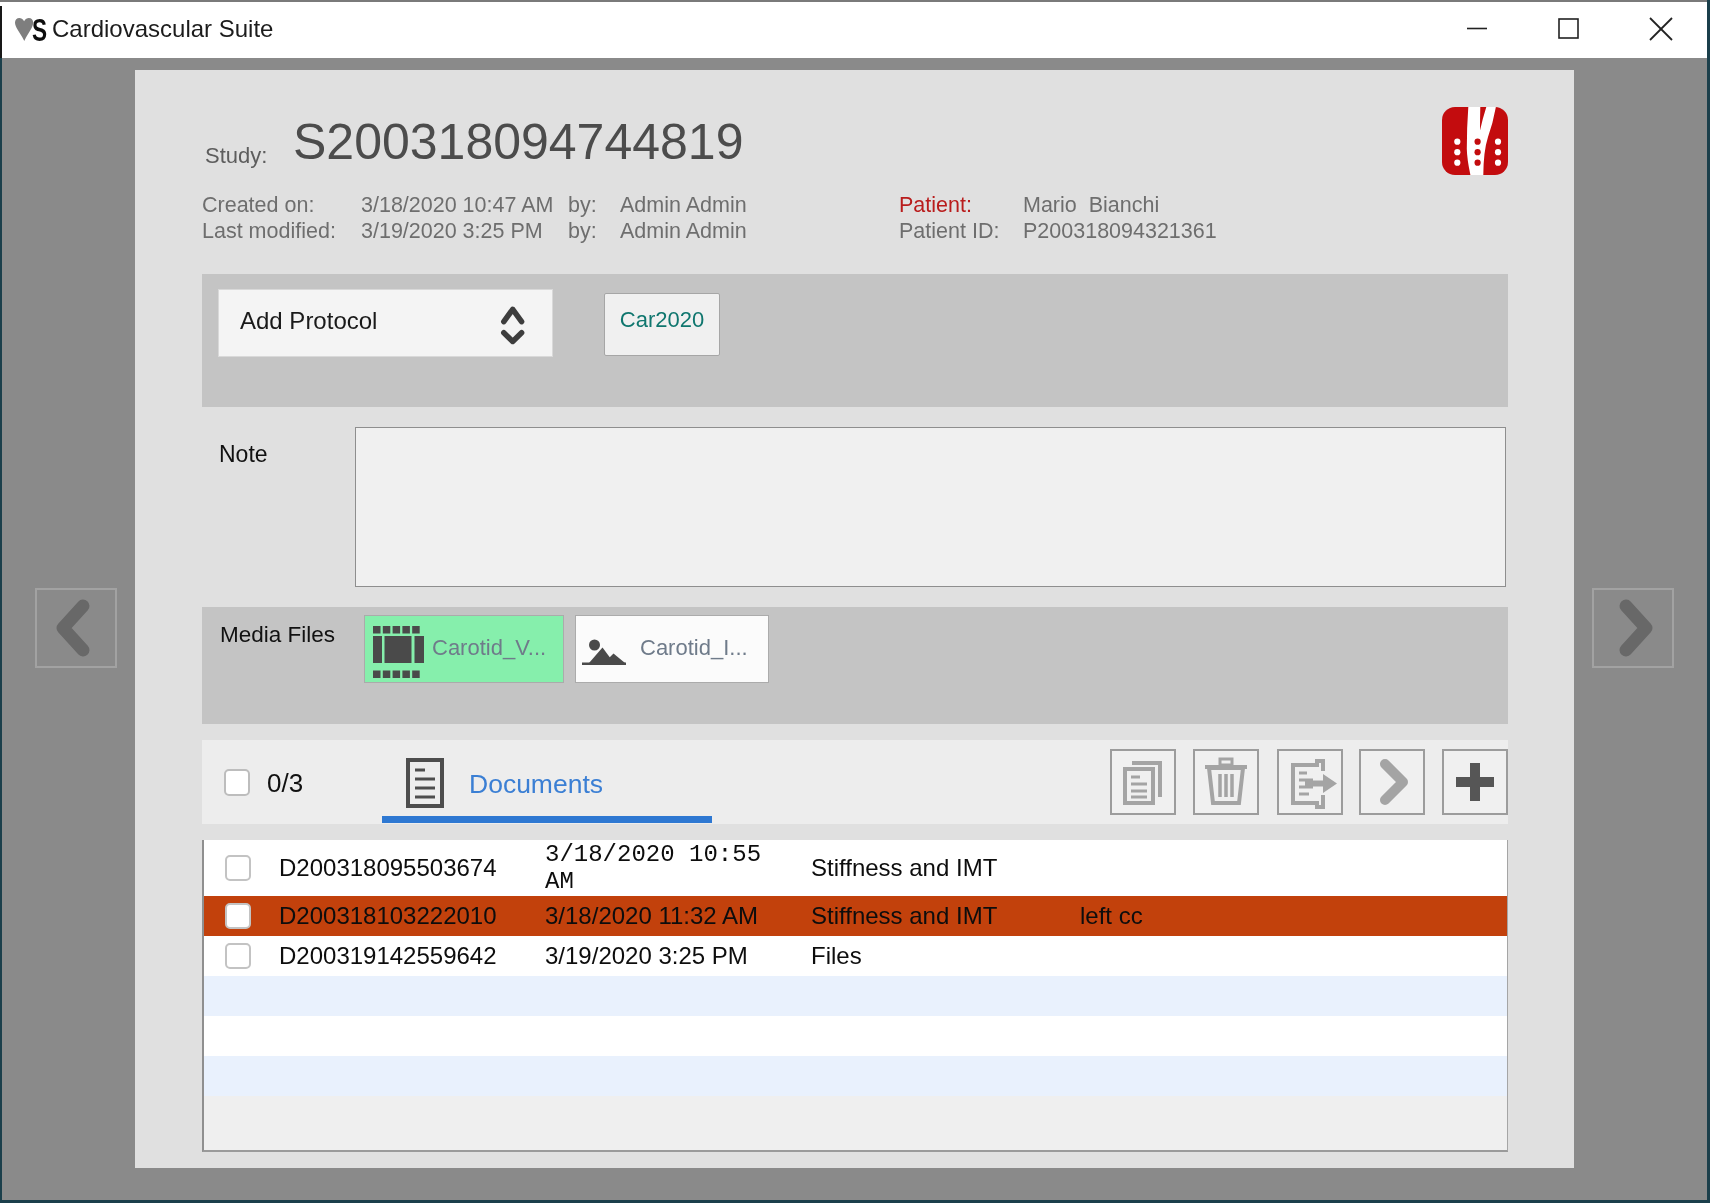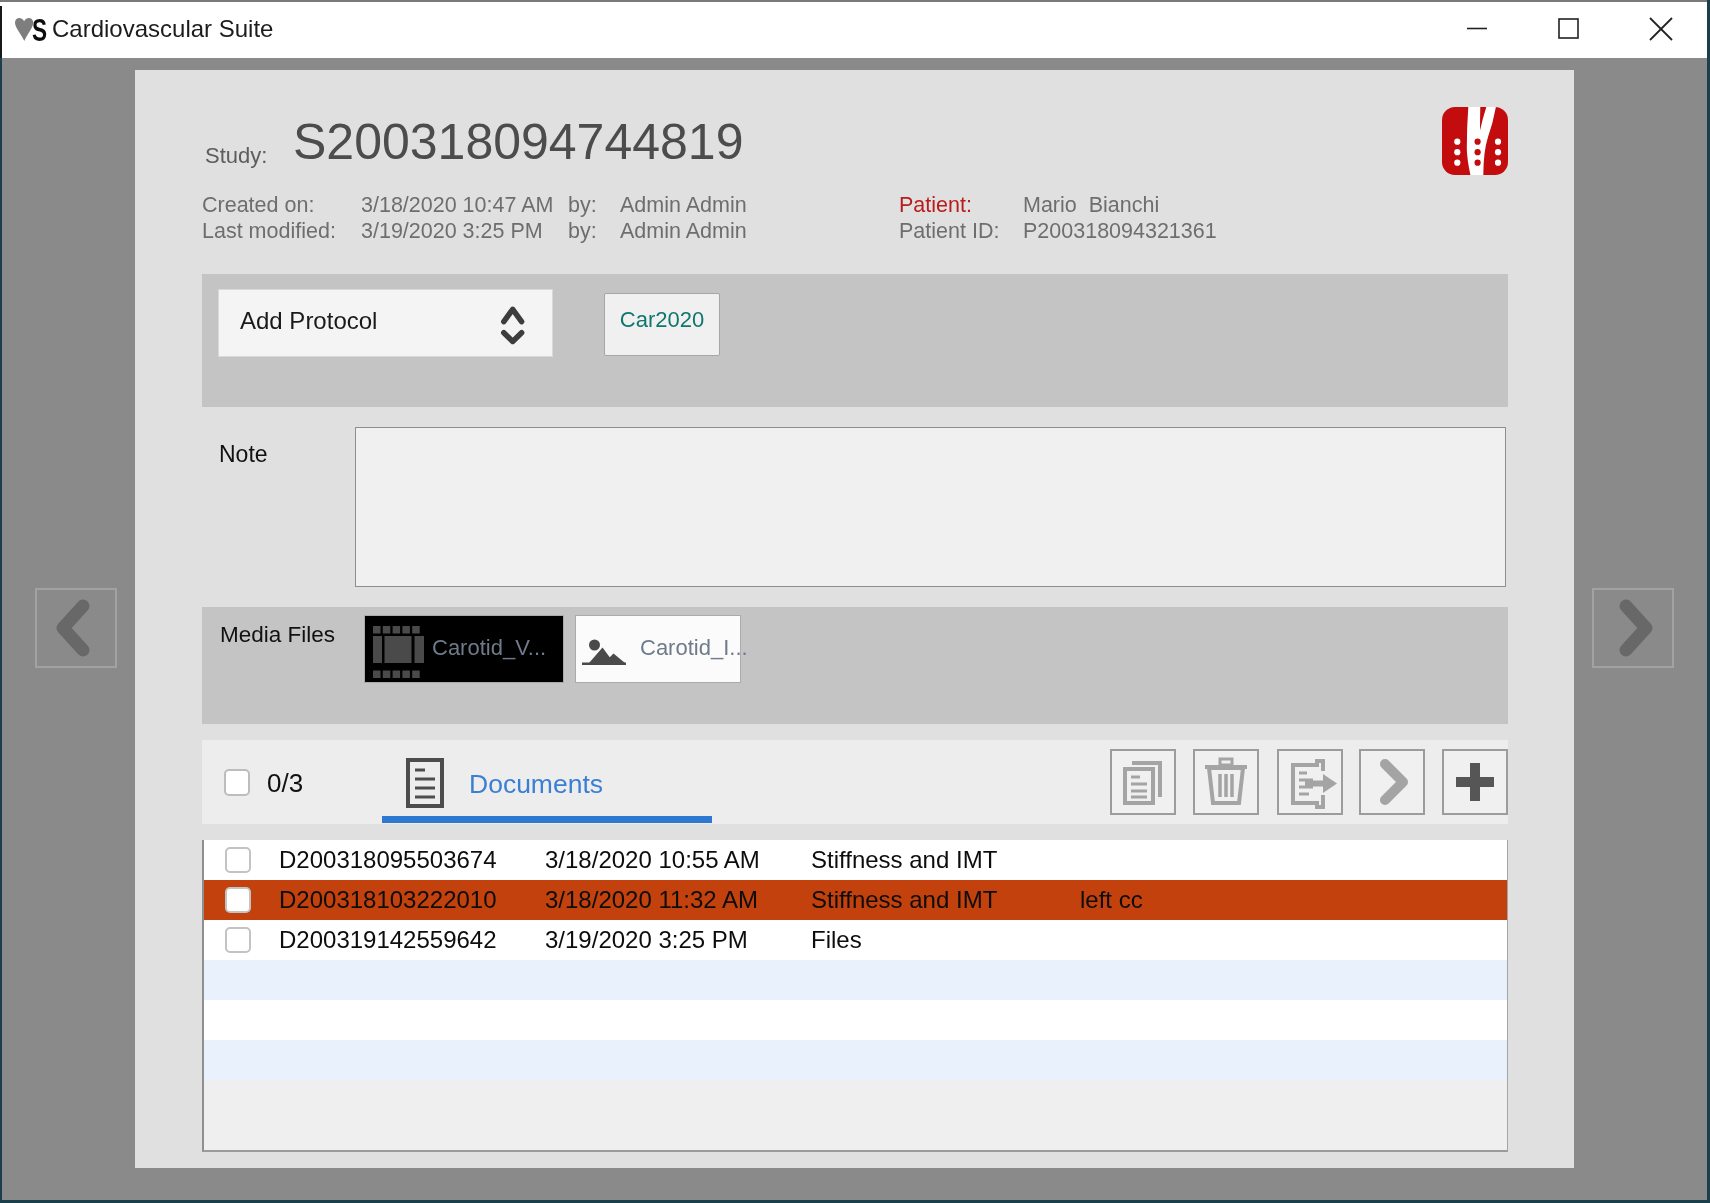--- a/index.html
+++ b/index.html
@@ -100,41 +100,41 @@
     </div>
     <div class="abs" style="left:469px;top:223px;width:116px;height:63px;background:#f0f0f0;border:1px solid #a6a6a6;box-sizing:border-box;border-radius:2px;">
       <div style="text-align:center;margin-top:13px;font-size:22px;color:#0f766e;">Car2020</div>
     </div>
 
     <div class="abs" style="left:84px;top:371px;font-size:23px;color:#111;">Note</div>
     <div class="abs" style="left:220px;top:357px;width:1151px;height:160px;background:#f0f0f0;border:1px solid #8e8e8e;box-sizing:border-box;"></div>
 
     <div class="abs" style="left:67px;top:537px;width:1306px;height:117px;background:#c4c4c4;"></div>
     <div class="abs" style="left:85px;top:552px;font-size:22.5px;color:#111;">Media Files</div>
-    <div class="abs" style="left:229px;top:545px;width:200px;height:68px;background:#000000;border:1px solid #ababab;box-sizing:border-box;">
+    <div class="abs" style="left:229px;top:545px;width:200px;height:68px;background:#86efac;border:1px solid #ababab;box-sizing:border-box;">
       <svg class="abs" style="left:8px;top:10px;" width="51" height="52" viewBox="0 0 51 52">
         <g fill="#4a4a4a">
           <rect x="0" y="0" width="7.5" height="7.5"></rect>
             <rect x="9.8" y="0" width="7.5" height="7.5"></rect>
             <rect x="19.6" y="0" width="7.5" height="7.5"></rect>
             <rect x="29.4" y="0" width="7.5" height="7.5"></rect>
             <rect x="39.2" y="0" width="7.5" height="7.5"></rect>
           <rect x="0" y="44.5" width="7.5" height="7.5"></rect>
             <rect x="9.8" y="44.5" width="7.5" height="7.5"></rect>
             <rect x="19.6" y="44.5" width="7.5" height="7.5"></rect>
             <rect x="29.4" y="44.5" width="7.5" height="7.5"></rect>
             <rect x="39.2" y="44.5" width="7.5" height="7.5"></rect>
           <rect x="0" y="10" width="9" height="27"></rect>
           <rect x="11.5" y="10" width="27" height="27"></rect>
           <rect x="41.5" y="10" width="9.5" height="27"></rect>
         </g>
       </svg>
       <div class="abs" style="left:67px;top:19px;font-size:22px;color:#6f7b8a;">Carotid_V...</div>
     </div>
-    <div class="abs" style="left:440px;top:545px;width:166px;height:68px;background:#fbfbfb;border:1px solid #ababab;box-sizing:border-box;">
+    <div class="abs" style="left:440px;top:545px;width:194px;height:68px;background:#fbfbfb;border:1px solid #ababab;box-sizing:border-box;">
       <svg class="abs" style="left:5px;top:23px;" width="50" height="27" viewBox="0 0 50 27">
         <line x1="1" y1="24.8" x2="45" y2="24.8" stroke="#4a4a4a" stroke-width="2.6"></line>
         <circle cx="13.5" cy="6" r="5.5" fill="#4a4a4a"></circle>
         <polygon points="8,24 21.5,8.5 33,24" fill="#4a4a4a"></polygon>
         <polygon points="23,24 32.5,14.5 44,24" fill="#4a4a4a"></polygon>
       </svg>
       <div class="abs" style="left:64px;top:19px;font-size:22px;color:#6f7b8a;">Carotid_I...</div>
     </div>
 
     <div class="abs" style="left:67px;top:670px;width:1306px;height:84px;background:#ededed;"></div>
@@ -202,21 +202,21 @@
             <col style="width:269px">
             <col style="width:268px">
             <col>
         </colgroup>
         <tbody>
         <tr style="height:40px;background:#ffffff;">
           <td>
                 <div style="width:26px;height:26px;background:#fff;border:2px solid #c3c3c3;border-radius:5px;box-sizing:border-box;margin-left:20px;"></div>
               </td>
           <td style="padding-left:11px;">D200318095503674</td>
-          <td style="padding-left:11px;">3/18/2020 10:55 AM</td>
+          <td style="padding-left:11px;font-family:Liberation Mono, monospace;">3/18/2020 10:55 AM</td>
           <td style="padding-left:11px;">Stiffness and IMT</td>
           <td style="padding-left:11px;"></td>
               <td></td>
         </tr>
         <tr style="height:40px;background:#c2410c;">
           <td>
                 <div style="width:26px;height:26px;background:#fff;border:2px solid #c3c3c3;border-radius:5px;box-sizing:border-box;margin-left:20px;"></div>
               </td>
           <td style="padding-left:11px;">D200318103222010</td>
           <td style="padding-left:11px;">3/18/2020 11:32 AM</td>

